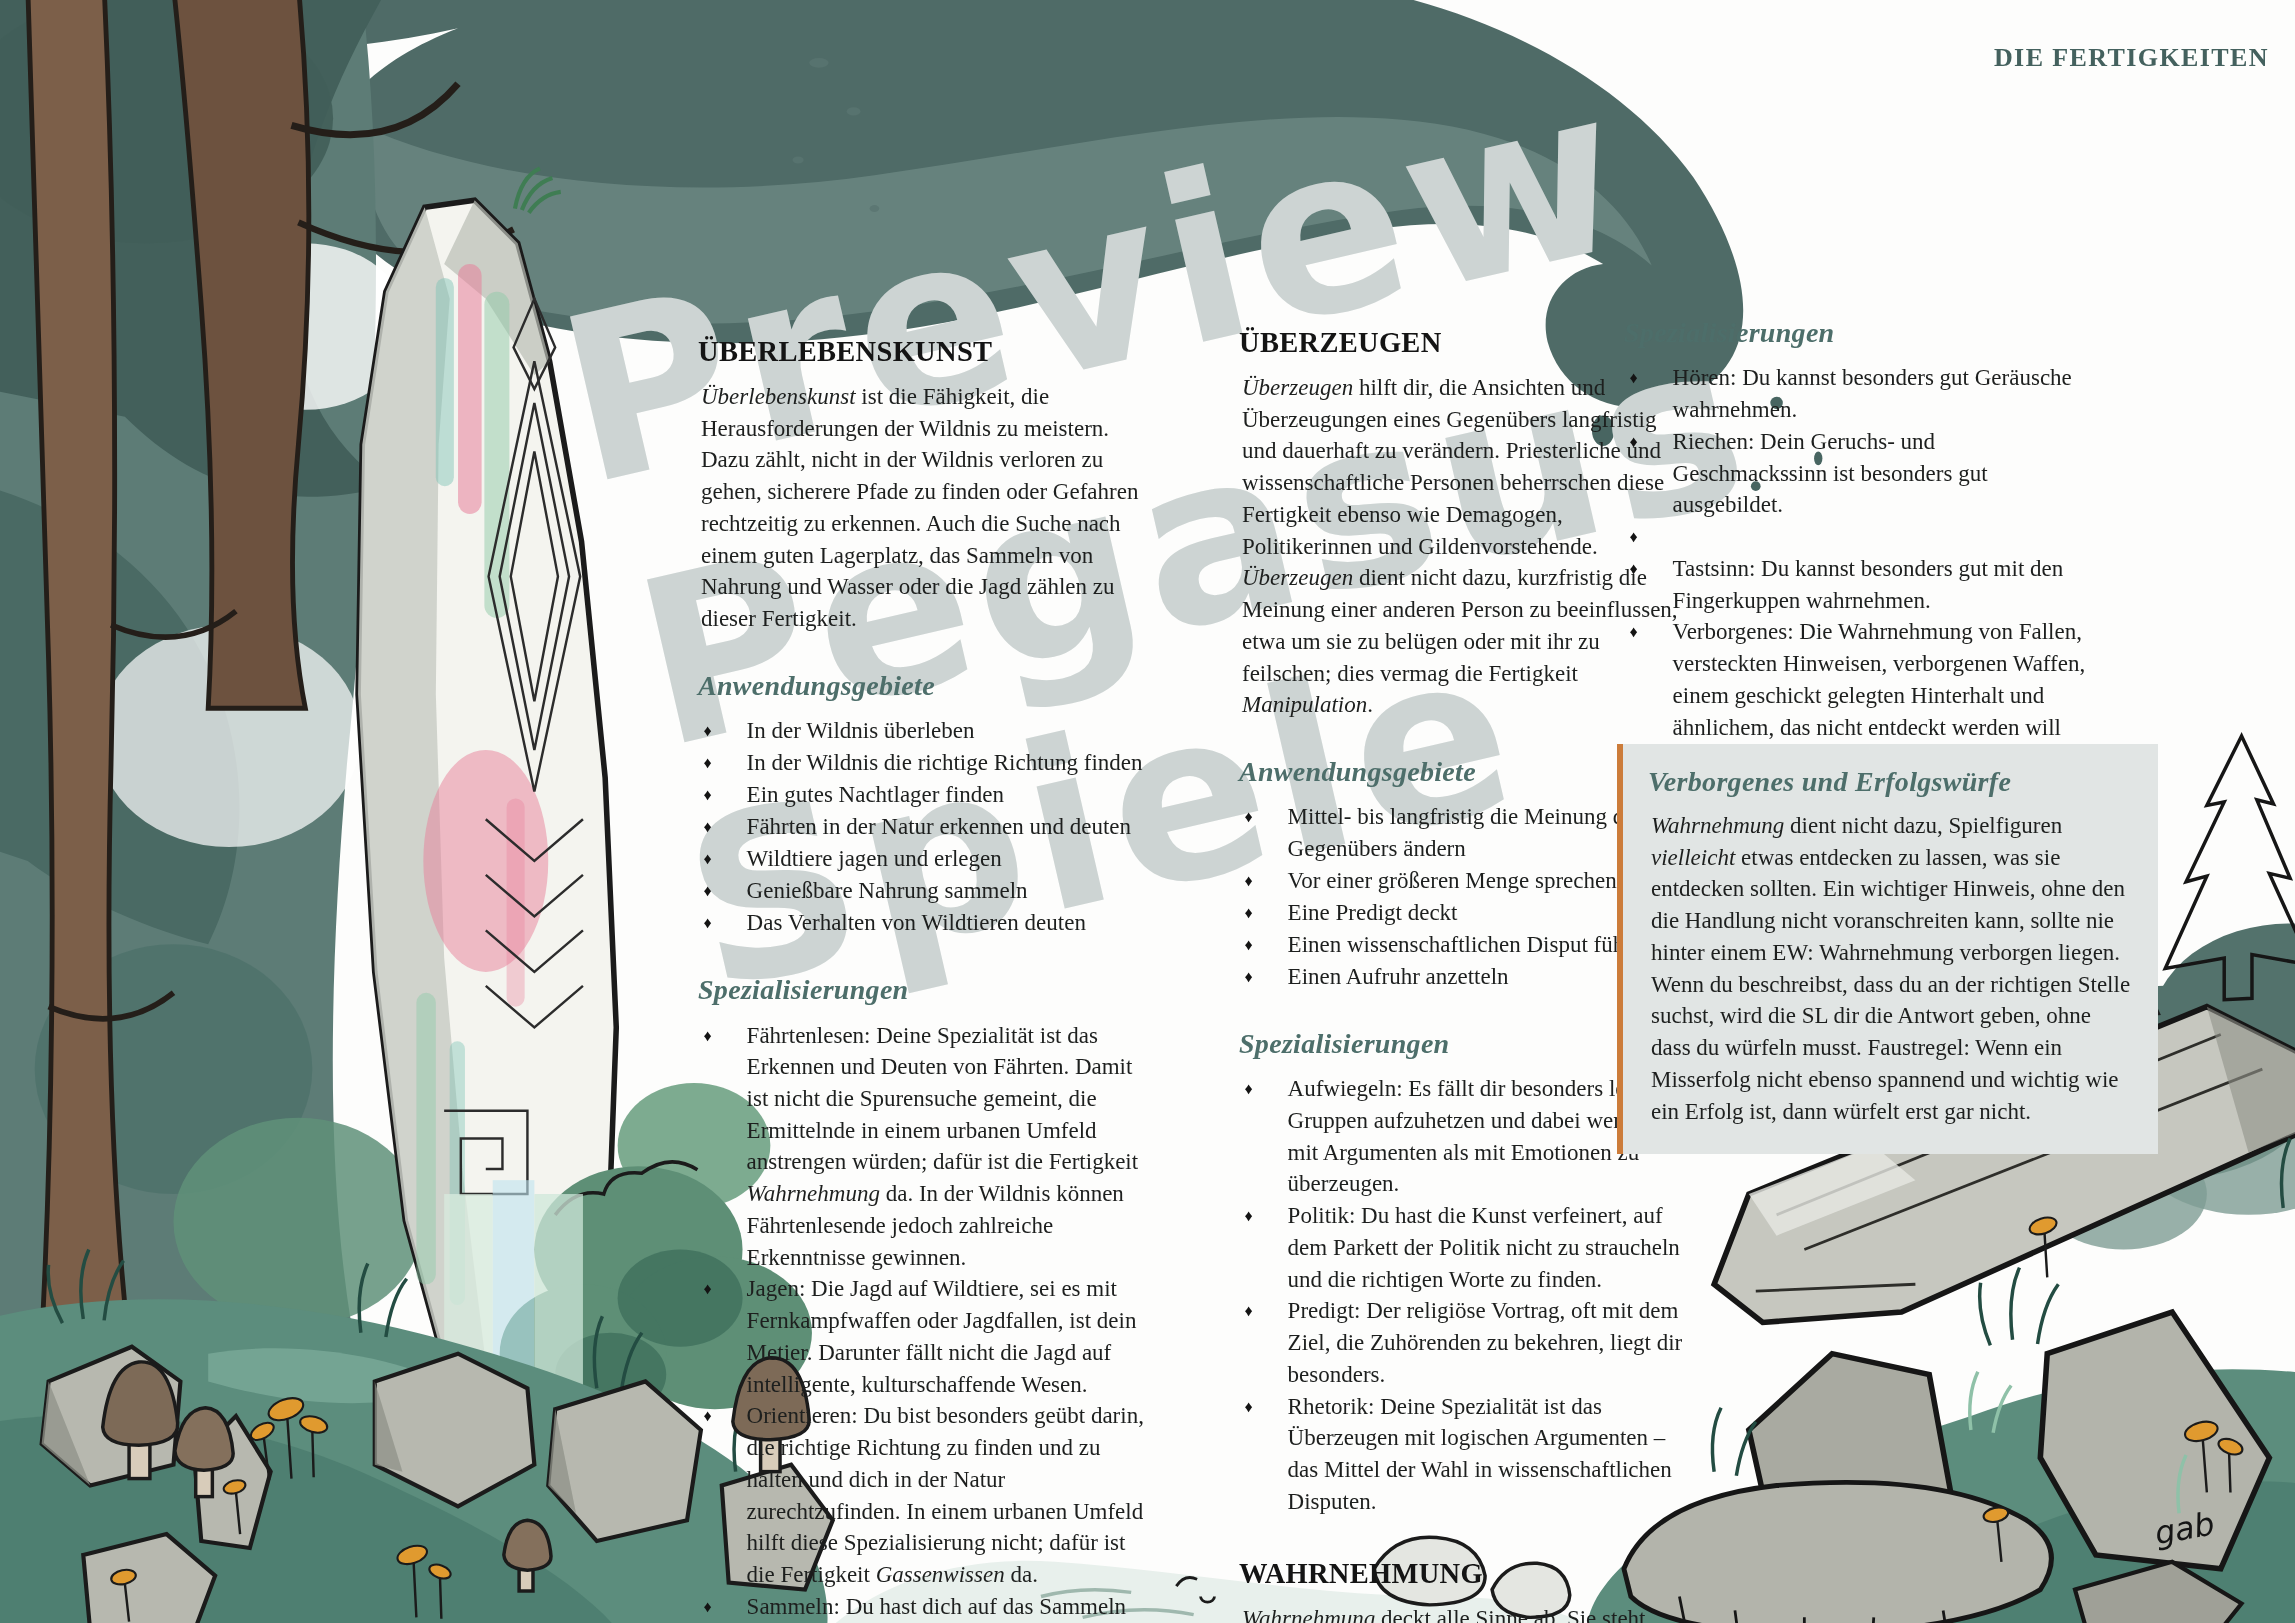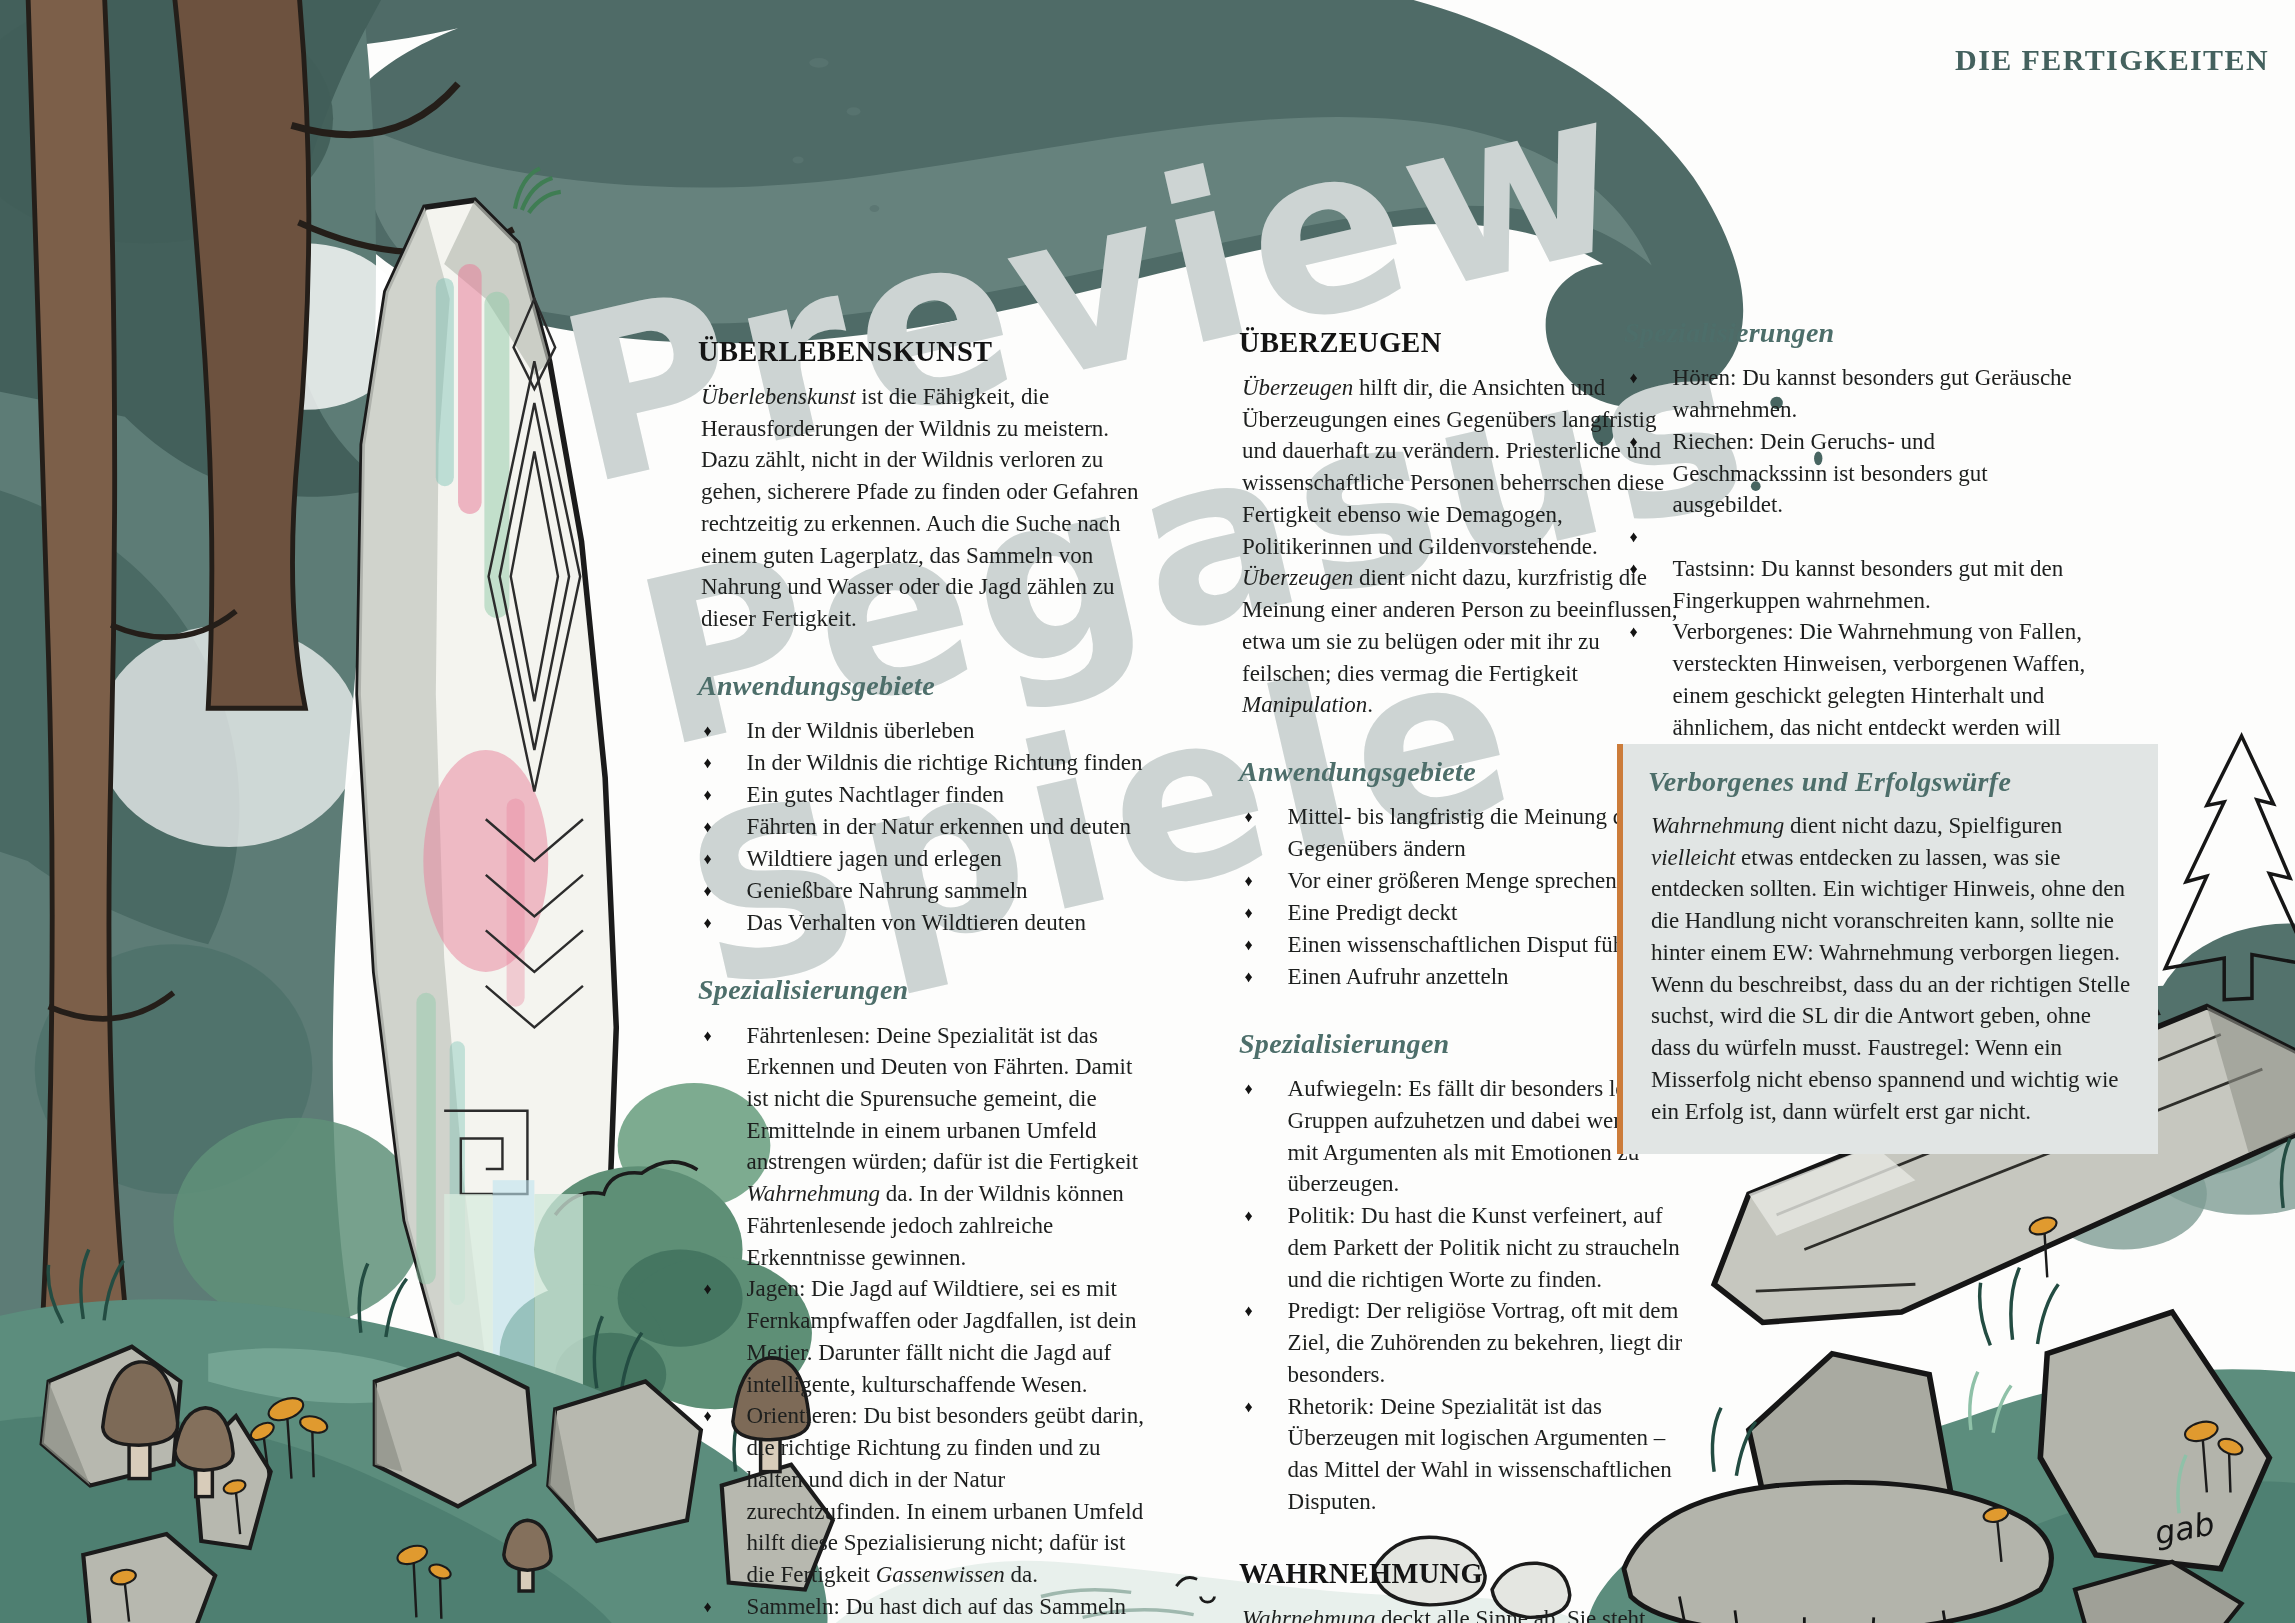--- a/index.html
+++ b/index.html
@@ -16,21 +16,21 @@
     font-size:229px;letter-spacing:7px;white-space:nowrap;
     transform:rotate(-13deg);transform-origin:left center;line-height:1;
     user-select:none;
   }
   #wm1{left:569px;top:292px;}
   #wm2{left:646px;top:555px;}
   #wm3{left:694px;top:798px;}
   
   .page-header{
     position:absolute;z-index:2;top:43px;right:26px;
-    font-size:30px;font-weight:bold;color:#44615e;letter-spacing:1.4px;
+    font-size:26px;font-weight:bold;color:#44615e;letter-spacing:1.4px;
   }
   
   .col{position:absolute;z-index:2;font-size:23px;line-height:1.38;}
   #col1{left:698px;top:332px;width:455px;}
   #col2{left:1239px;top:323px;width:448px;}
   #col3{left:1624px;top:314px;width:466px;}
   h2.section{font-size:28.5px;font-weight:bold;color:#141414;margin:0 0 9.7px 0;letter-spacing:0.3px;}
   h2.later{margin-top:37px;}
   h3.sub{
     font-size:28px;font-style:italic;font-weight:bold;color:#4d6e6a;

